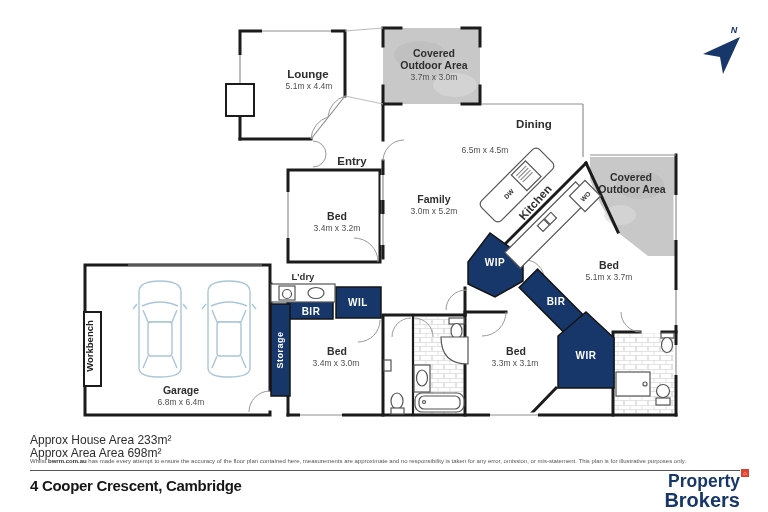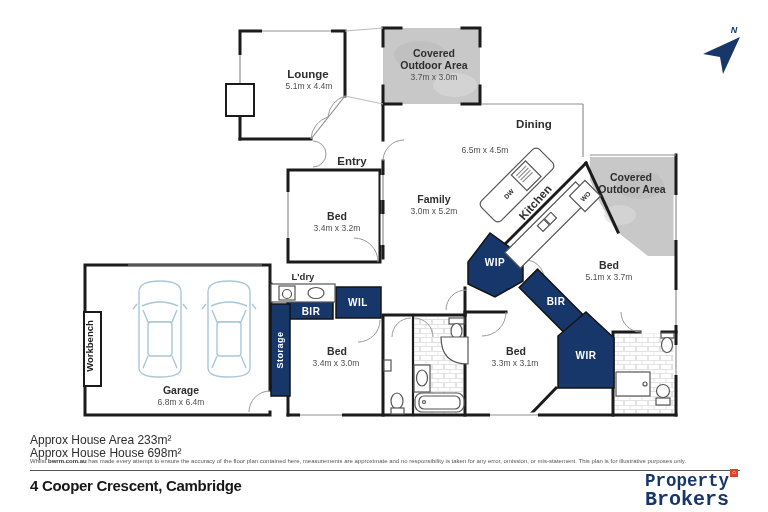--- a/index.html
+++ b/index.html
@@ -23,21 +23,21 @@
   .big{font-size:11.5px;}
   .rdim{font-size:8.5px;fill:#4f4f4f;text-anchor:middle;}
   .wlab{font-weight:bold;font-size:10px;fill:#fff;text-anchor:middle;letter-spacing:.5px;}
   .tinylab{font-weight:bold;font-size:6.5px;fill:#333;text-anchor:middle;}
   .northN{font-weight:bold;font-style:italic;font-size:9px;fill:#17376b;text-anchor:middle;}
   .footer-area{position:absolute;left:30px;font-size:12px;color:#2e2e2e;}
   .footer-disc{position:absolute;left:30px;top:458px;width:716px;font-size:6px;color:#555;white-space:nowrap;}
   .footer-disc .b{font-weight:bold;color:#333;}
   .divider{position:absolute;left:30px;right:28px;top:470px;border-top:1px solid #555;}
   .addr{position:absolute;left:30px;top:477px;font-size:15px;font-weight:bold;color:#161616;letter-spacing:-0.3px;}
-  .brand{position:absolute;right:39px;top:473px;text-align:left;line-height:1;color:#17376b;font-family:Liberation Mono, monospace;}
+  .brand{position:absolute;right:28px;top:473px;text-align:right;line-height:1;color:#17376b;}
   .brand .l1{font-size:17.5px;font-weight:bold;position:relative;display:inline-block;}
   .brand .l2{font-size:20px;font-weight:bold;margin-top:-1px;}
   .brand .mark{position:absolute;right:-9px;top:-4px;width:8px;height:8px;background:#e2402f;
                display:flex;align-items:center;justify-content:center;}
   .brand .mark span{font-size:6px;color:#fff;line-height:1;}
 </style>
 </head>
 <body>
 
 <svg width="768" height="470" viewBox="0 0 768 470">
@@ -237,21 +237,21 @@
     <text class="rname" style="font-size:9.5px" x="303" y="280">L'dry</text>
   </g>
 
   <g>
     <polygon points="740,37 723,74 720,57 703,54" fill="#17376b"></polygon>
     <text class="northN" x="734" y="33">N</text>
   </g>
 </svg>
 
 <div class="footer-area" style="top:433px">Approx House Area 233m²</div>
-<div class="footer-area" style="top:446px">Approx House House 698m²</div>
+<div class="footer-area" style="top:446px">Approx Area Area 698m²</div>
 <div class="footer-disc"><span>Whilst </span><span class="b">bwrm.com.au</span><span> has made every attempt to ensure the accuracy of the floor plan contained here, measurements are approximate and no responsibility is taken for any error, omission, or mis-statement. This plan is for illustrative purposes only.</span></div>
 <div class="divider"></div>
 <div class="addr">4 Cooper Crescent, Cambridge</div>
 <div class="brand">
   <div class="l1"><span>Property</span><span class="mark">
         <span>⌂</span>
       </span></div>
   <div class="l2">Brokers</div>
 </div>
 

